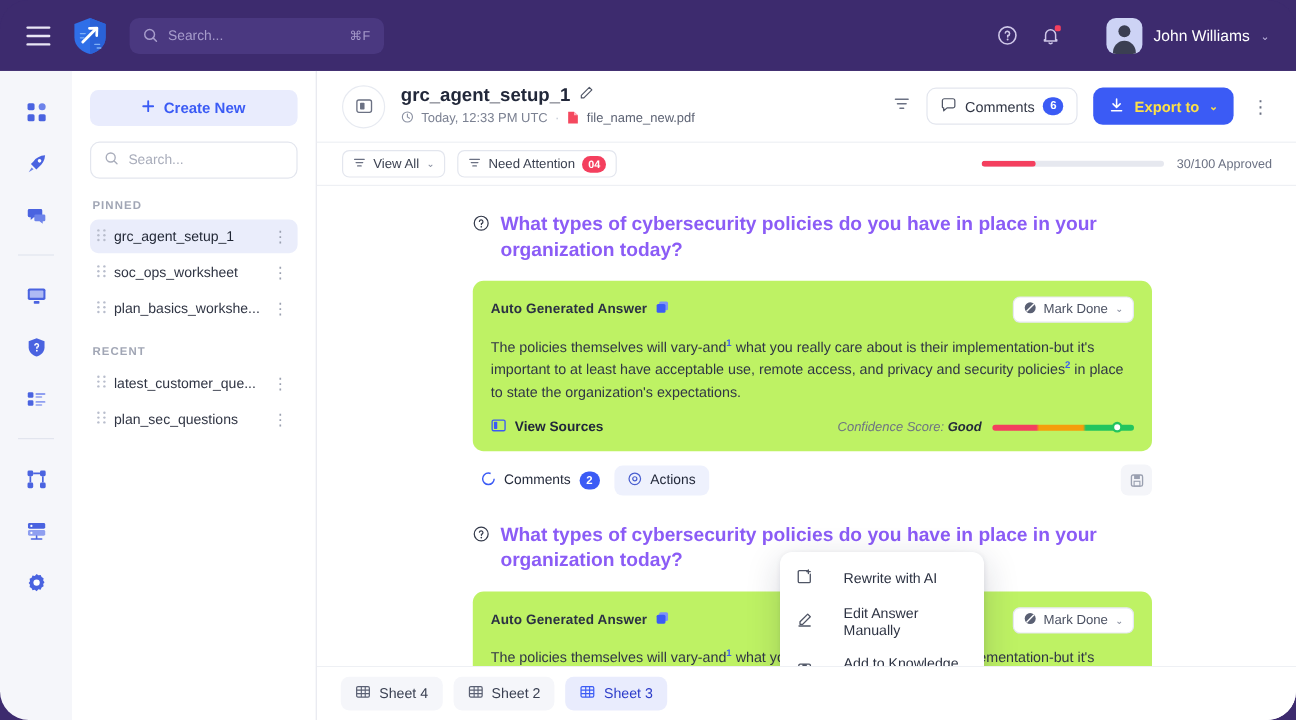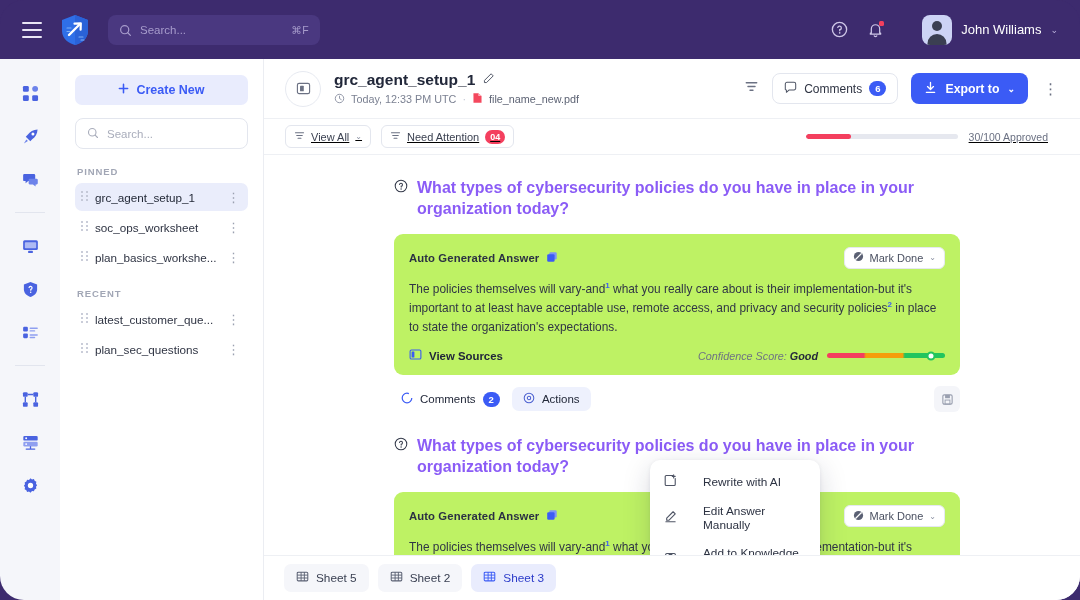--- a/index.html
+++ b/index.html
@@ -116,29 +116,29 @@
   .doc-sub .fname { color: #5d6374; }
   .hdr-right { margin-left: auto; display: flex; align-items: center; gap: 13px; }
   .comments-btn {
     height: 31px; border: 1px solid #e3e6ee; border-radius: 8px; display: flex;
     align-items: center; gap: 7px; padding: 0 11px; cursor: pointer;
     font-size: 12px; color: #2f3443;
   }
   .pill { background: #3b5bf5; color:#fff; font-size: 9.5px; font-weight: 700;
     border-radius: 9px; padding: 2px 6px; min-width: 17px; text-align:center; }
   .export-btn {
-    height: 31px; background: #3b5bf5; border-radius: 8px; color: #ffffff;
+    height: 31px; background: #3b5bf5; border-radius: 8px; color: #fde047;
     display: flex; align-items: center; gap: 8px; padding: 12px 13px;
     font-size: 12.3px; font-weight: 600; cursor: pointer;
   }
   .hdr-kebab { color: #6b7183; font-size: 15px; cursor: pointer; padding: 0 2px; }
 
   
   .toolbar { height: 36px; border-bottom: 1px solid #eef0f4; display: flex;
-    align-items: center; padding: 0 32px 0 21px; gap: 10px; flex: 0 0 auto; text-decoration: underline; }
+    align-items: center; padding: 0 20px 0 21px; gap: 10px; flex: 0 0 auto; }
   .chip { height: 23px; border: 1px solid #e3e6ee; border-radius: 6px; display:flex;
     align-items:center; gap: 6px; padding: 0 8px; font-size: 11px; color: #3b4151; cursor:pointer; }
   .chip .caret { color:#8b91a2; font-size: 8px; }
   .chip .redpill { background: #f43f5e; color: #fff; font-size: 9px; font-weight: 700;
     border-radius: 8px; padding: 2px 5px; }
   .prog-wrap { margin-left: auto; display: flex; align-items: center; gap: 11px; }
   .prog-track { width: 152px; height: 5px; background: #e6e8ef; border-radius: 3px; overflow: hidden; }
   .prog-fill { height: 100%; background: #f43f5e; border-radius: 3px; }
   .prog-label { font-size: 10.5px; color: #6b7183; }
 
@@ -673,21 +673,21 @@
     </div>
 
     <div class="sheets">
       <div class="sheet-tab">
         <span>
           <svg width="13" height="13" viewBox="0 0 14 14">
             <rect x="1.3" y="2.3" width="11.4" height="9.4" rx="1.2" stroke="#5a6073" stroke-width="1.1" fill="none"></rect>
             <path d="M1.3 5.5 h11.4 M1.3 8.6 h11.4 M5.5 2.3 v9.4 M9 2.3 v9.4" stroke="#5a6073" stroke-width="1"></path>
           </svg>
         </span>
-        <span>Sheet 5</span>
+        <span>Sheet 4</span>
       </div>
       <div class="sheet-tab">
         <span>
           <svg width="13" height="13" viewBox="0 0 14 14">
             <rect x="1.3" y="2.3" width="11.4" height="9.4" rx="1.2" stroke="#5a6073" stroke-width="1.1" fill="none"></rect>
             <path d="M1.3 5.5 h11.4 M1.3 8.6 h11.4 M5.5 2.3 v9.4 M9 2.3 v9.4" stroke="#5a6073" stroke-width="1"></path>
           </svg>
         </span>
         <span>Sheet 2</span>
       </div>

